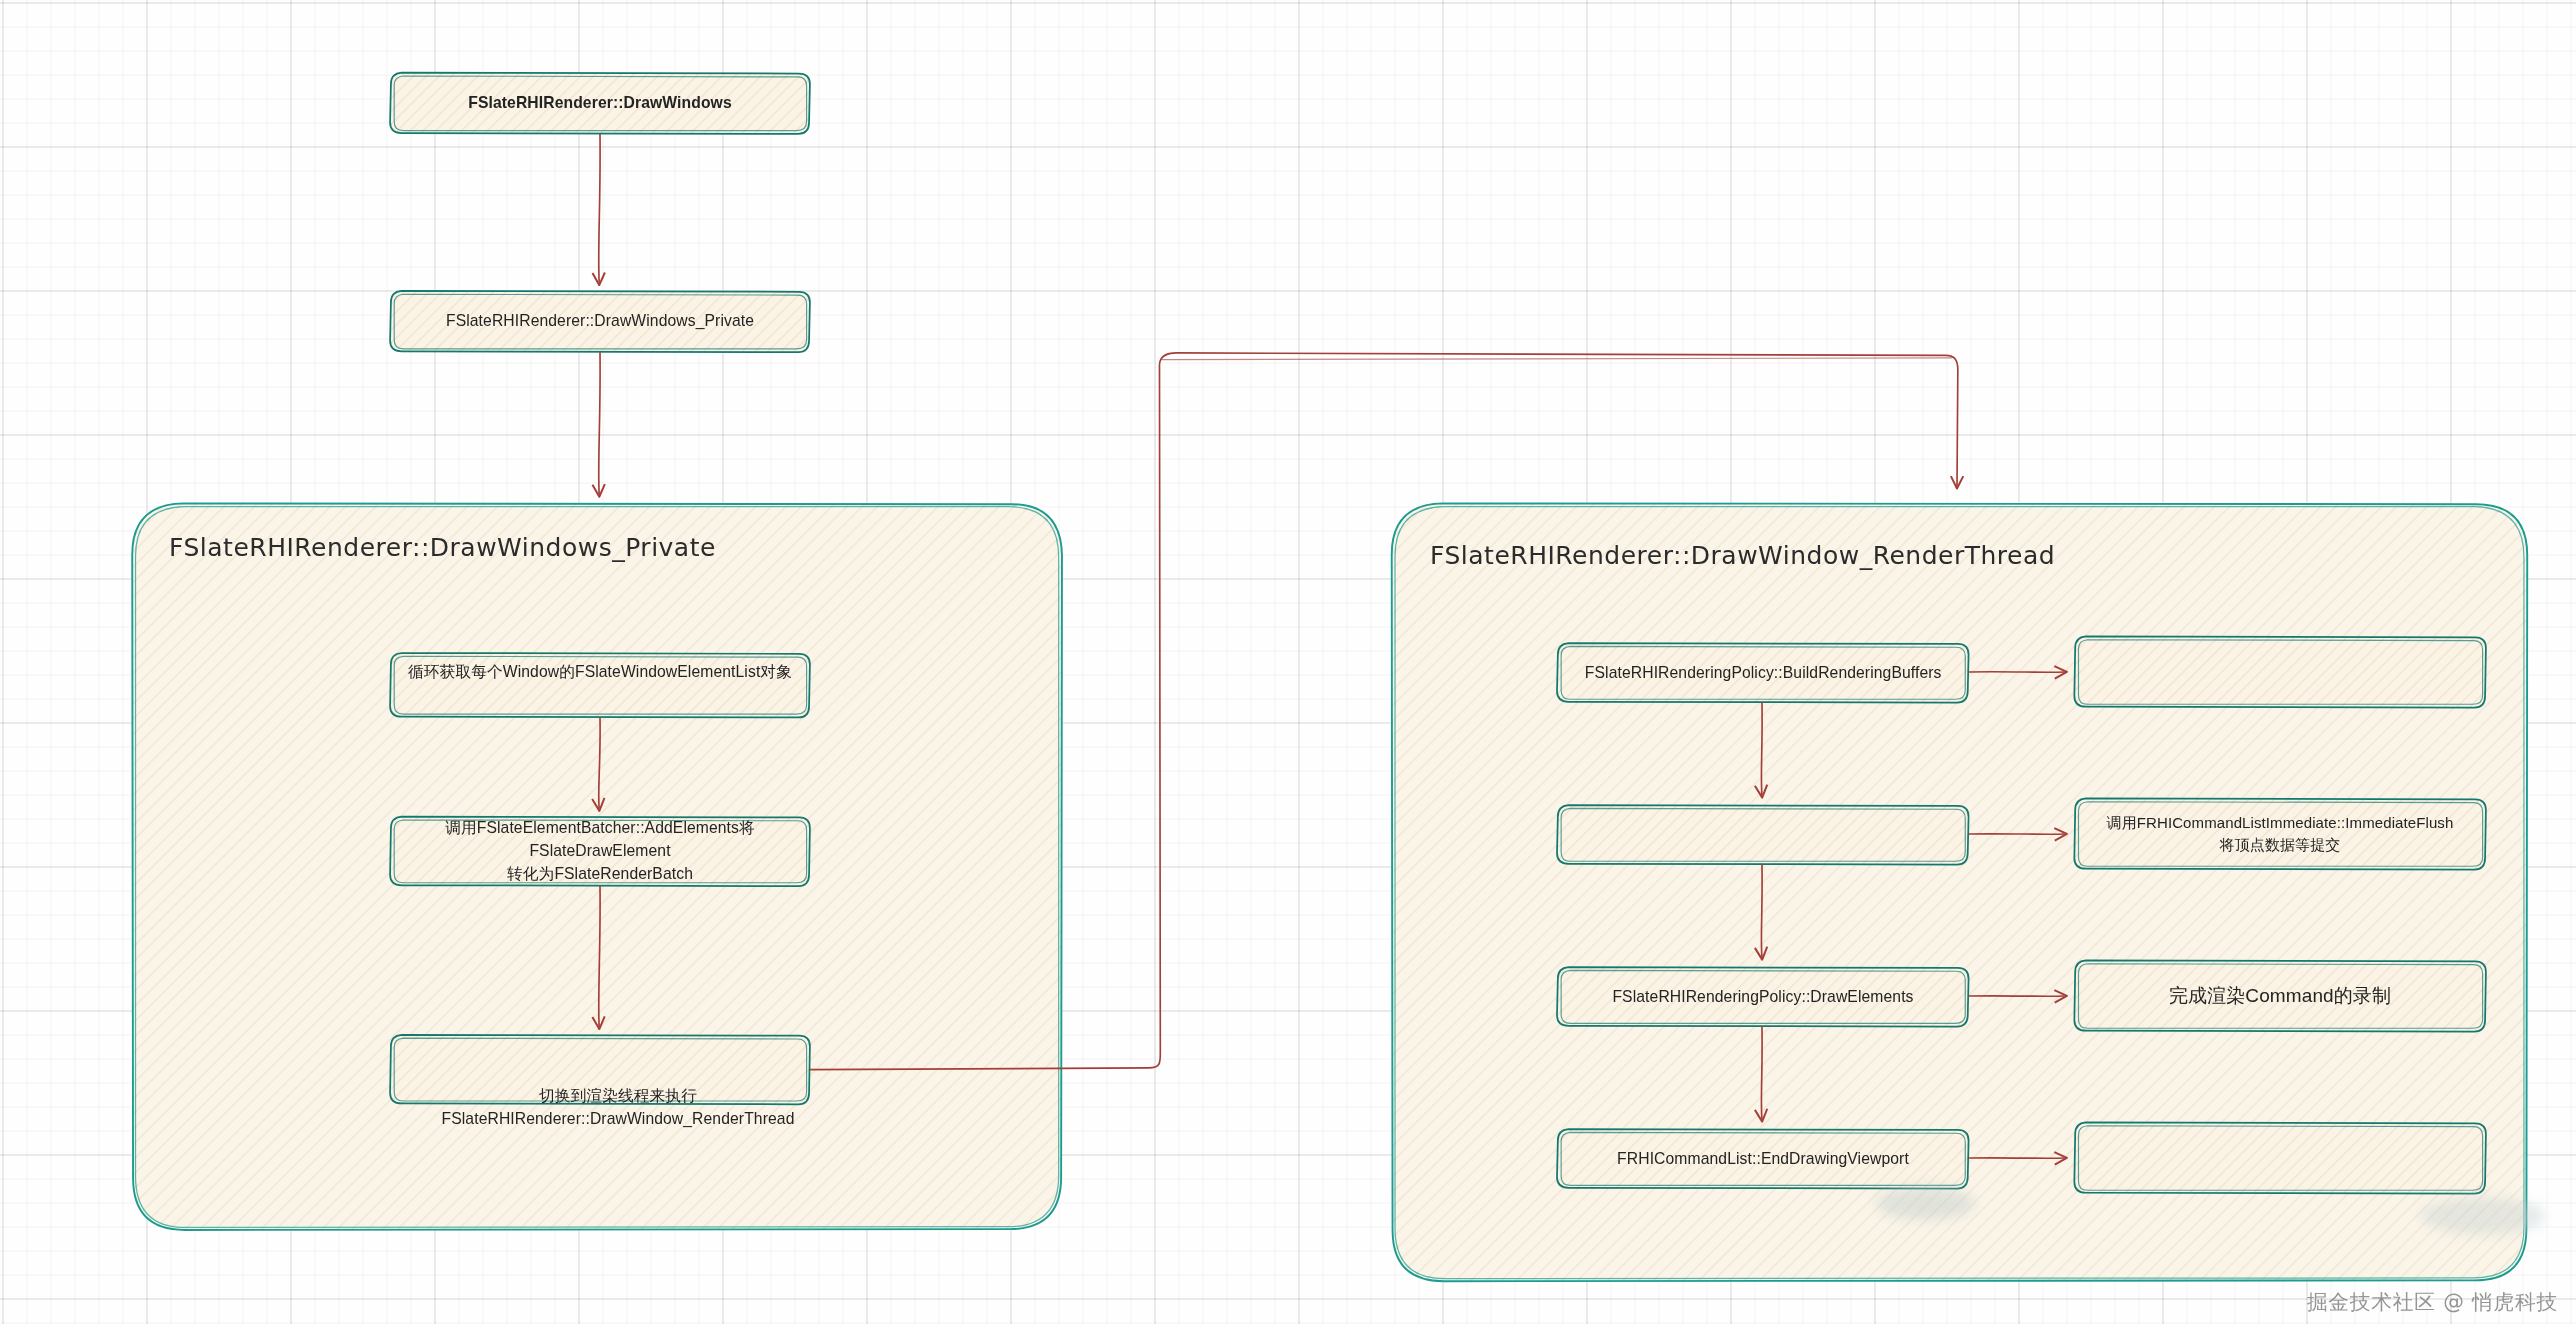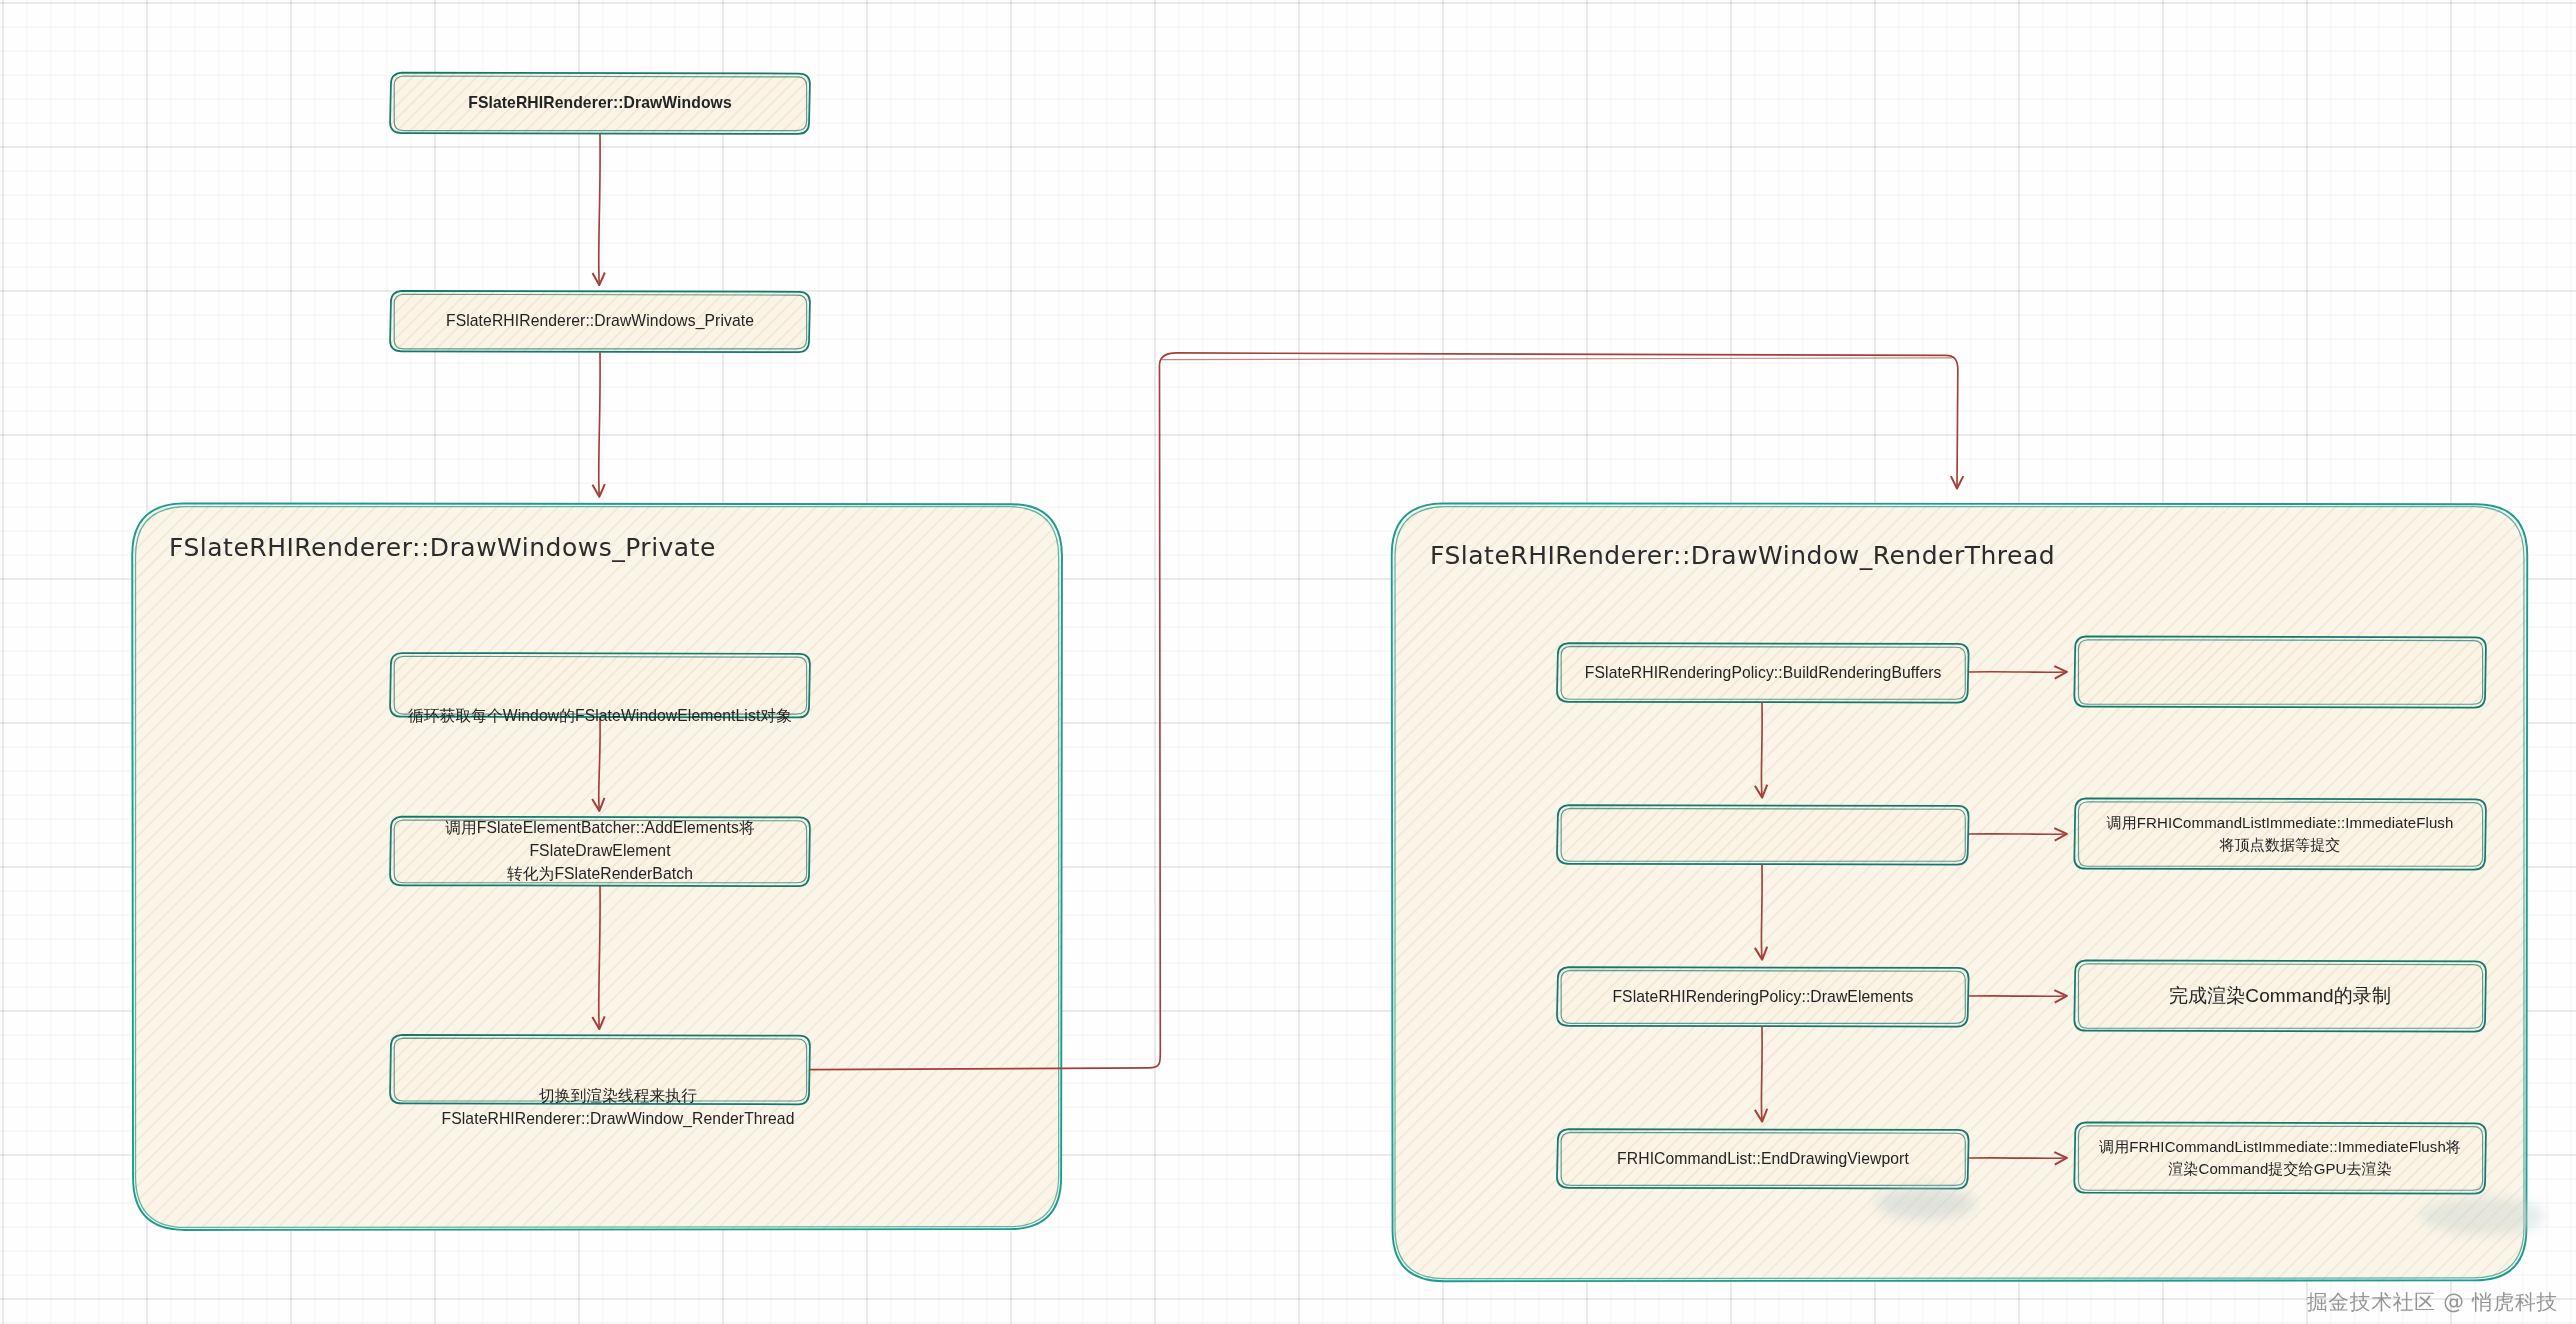--- a/index.html
+++ b/index.html
@@ -224,21 +224,21 @@
   <div class="group-label" style="left:1430px; top:541px;">FSlateRHIRenderer::DrawWindow_RenderThread</div>
 
   <div class="node" style="left:390px; top:73px; width:420px; height:61px;font-weight:bold;">
     <span class="lbl">FSlateRHIRenderer::DrawWindows</span>
   </div>
 
   <div class="node" style="left:390px; top:291px; width:420px; height:61px;">
     <span class="lbl">FSlateRHIRenderer::DrawWindows_Private</span>
   </div>
 
-  <div class="node" style="left:390px; top:684px; width:420px; height:64px;">
+  <div class="node" style="left:390px; top:640px; width:420px; height:64px;">
     <span class="lbl">循环获取每个Window的FSlateWindowElementList对象</span>
   </div>
 
   <div class="node" style="left:390px; top:817px; width:420px; height:69px;">
     <span class="lbl">调用FSlateElementBatcher::AddElements将FSlateDrawElement
 转化为FSlateRenderBatch</span>
   </div>
 
   <div class="node" style="left:390px; top:1073px; width:456px; height:69px;">
     <span class="lbl">切换到渲染线程来执行
@@ -261,23 +261,19 @@
 
   <div class="node" style="left:2074px; top:798px; width:412px; height:71px; font-size:15px;">
     <span class="lbl">调用FRHICommandListImmediate::ImmediateFlush
 将顶点数据等提交</span>
   </div>
 
   <div class="node" style="left:2074px; top:960px; width:412px; height:71px; font-size:19px;">
     <span class="lbl">完成渲染Command的录制</span>
   </div>
 
-  <div class="node" style="left:2074px; top:1122px; width:412px; height:71px; font-size:15px;">
-    <span class="lbl">调用FRHICommandListImmediate::ImmediateFlush将
-渲染Command提交给GPU去渲染</span>
-  </div>
 
   <div class="smudge" style="left:1876px; top:1187px; width:99px; height:33px; background:rgba(190,205,205,0.45);"></div>
   <div class="smudge" style="left:2421px; top:1197px; width:124px; height:38px; background:rgba(195,208,208,0.40);"></div>
 
   <div class="watermark">掘金技术社区 @ 悄虎科技</div>
 </div>
 
 
 </body></html>

